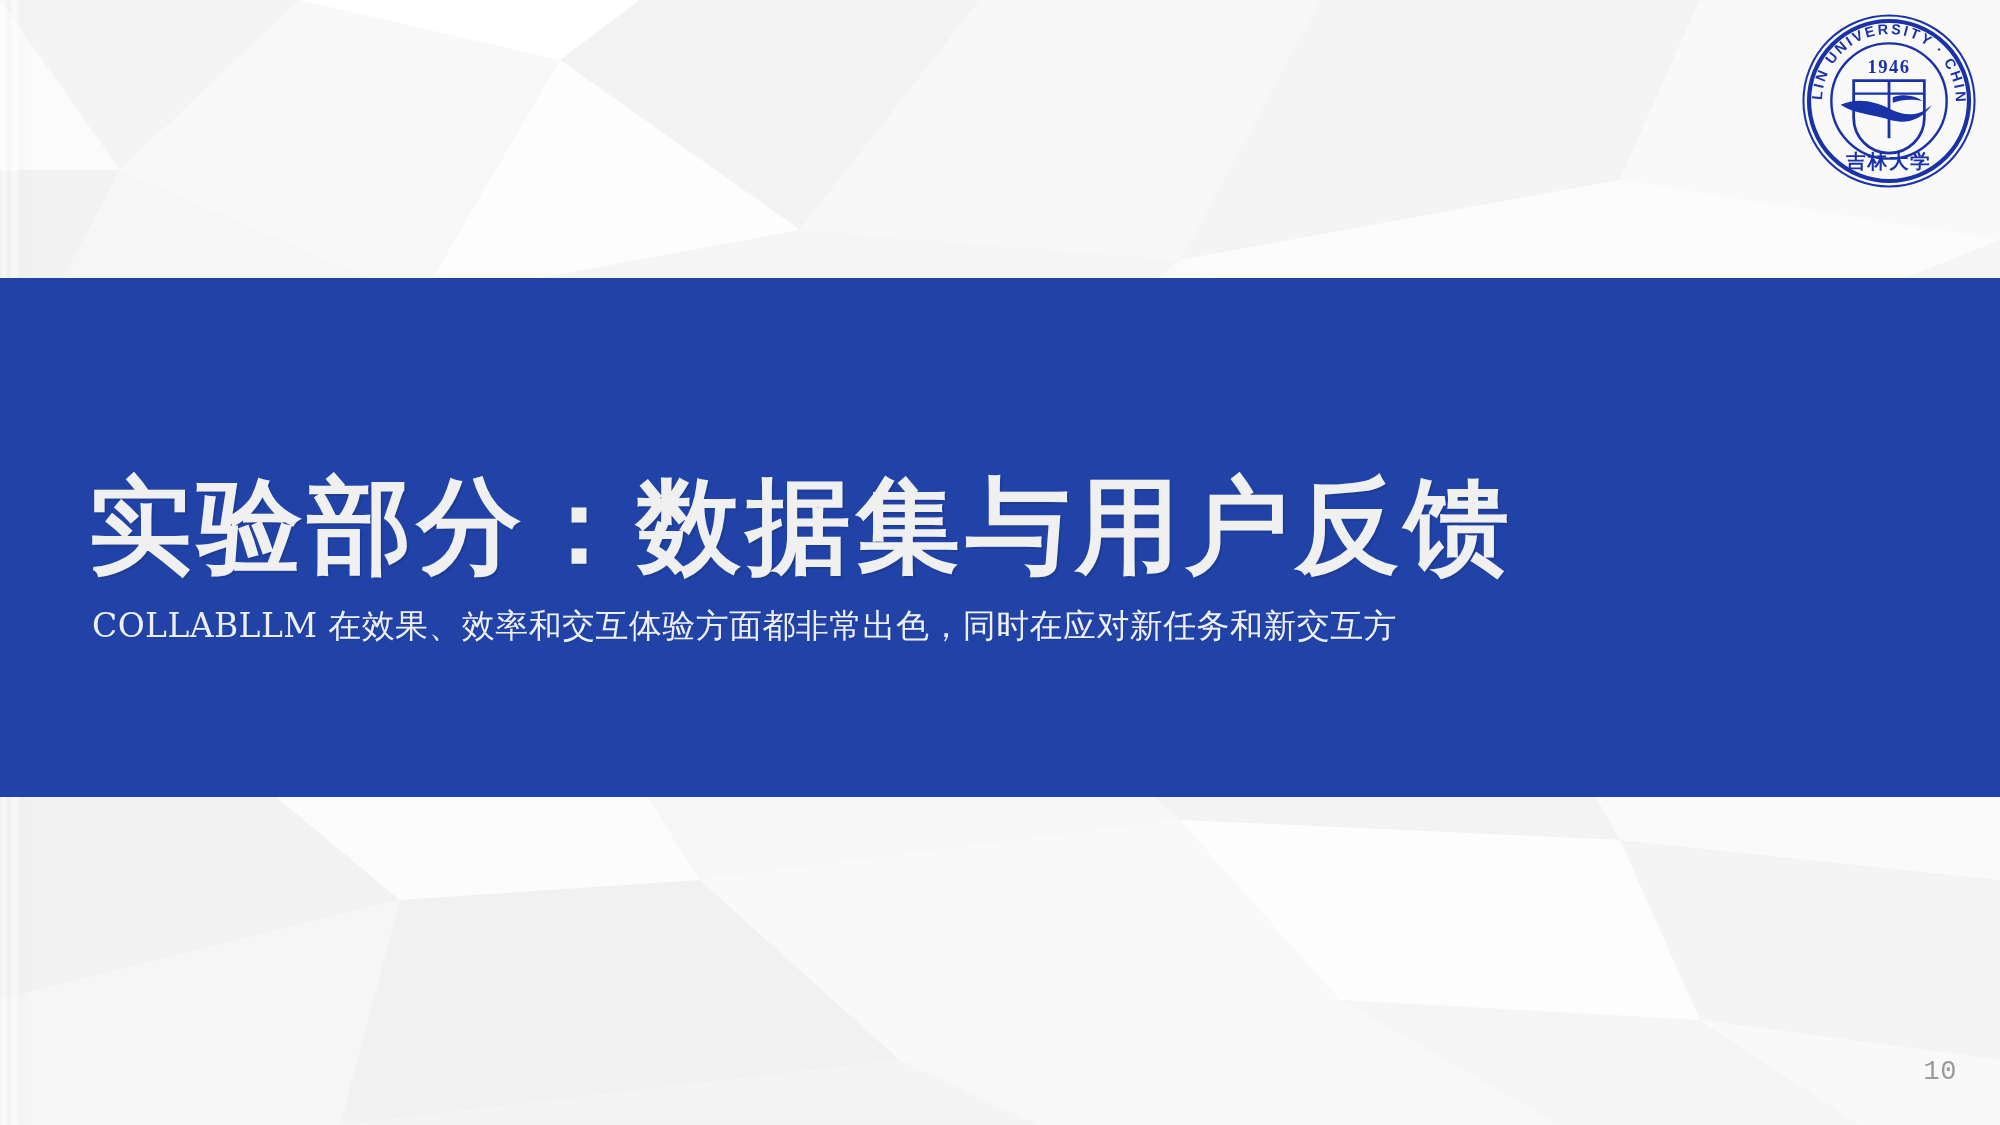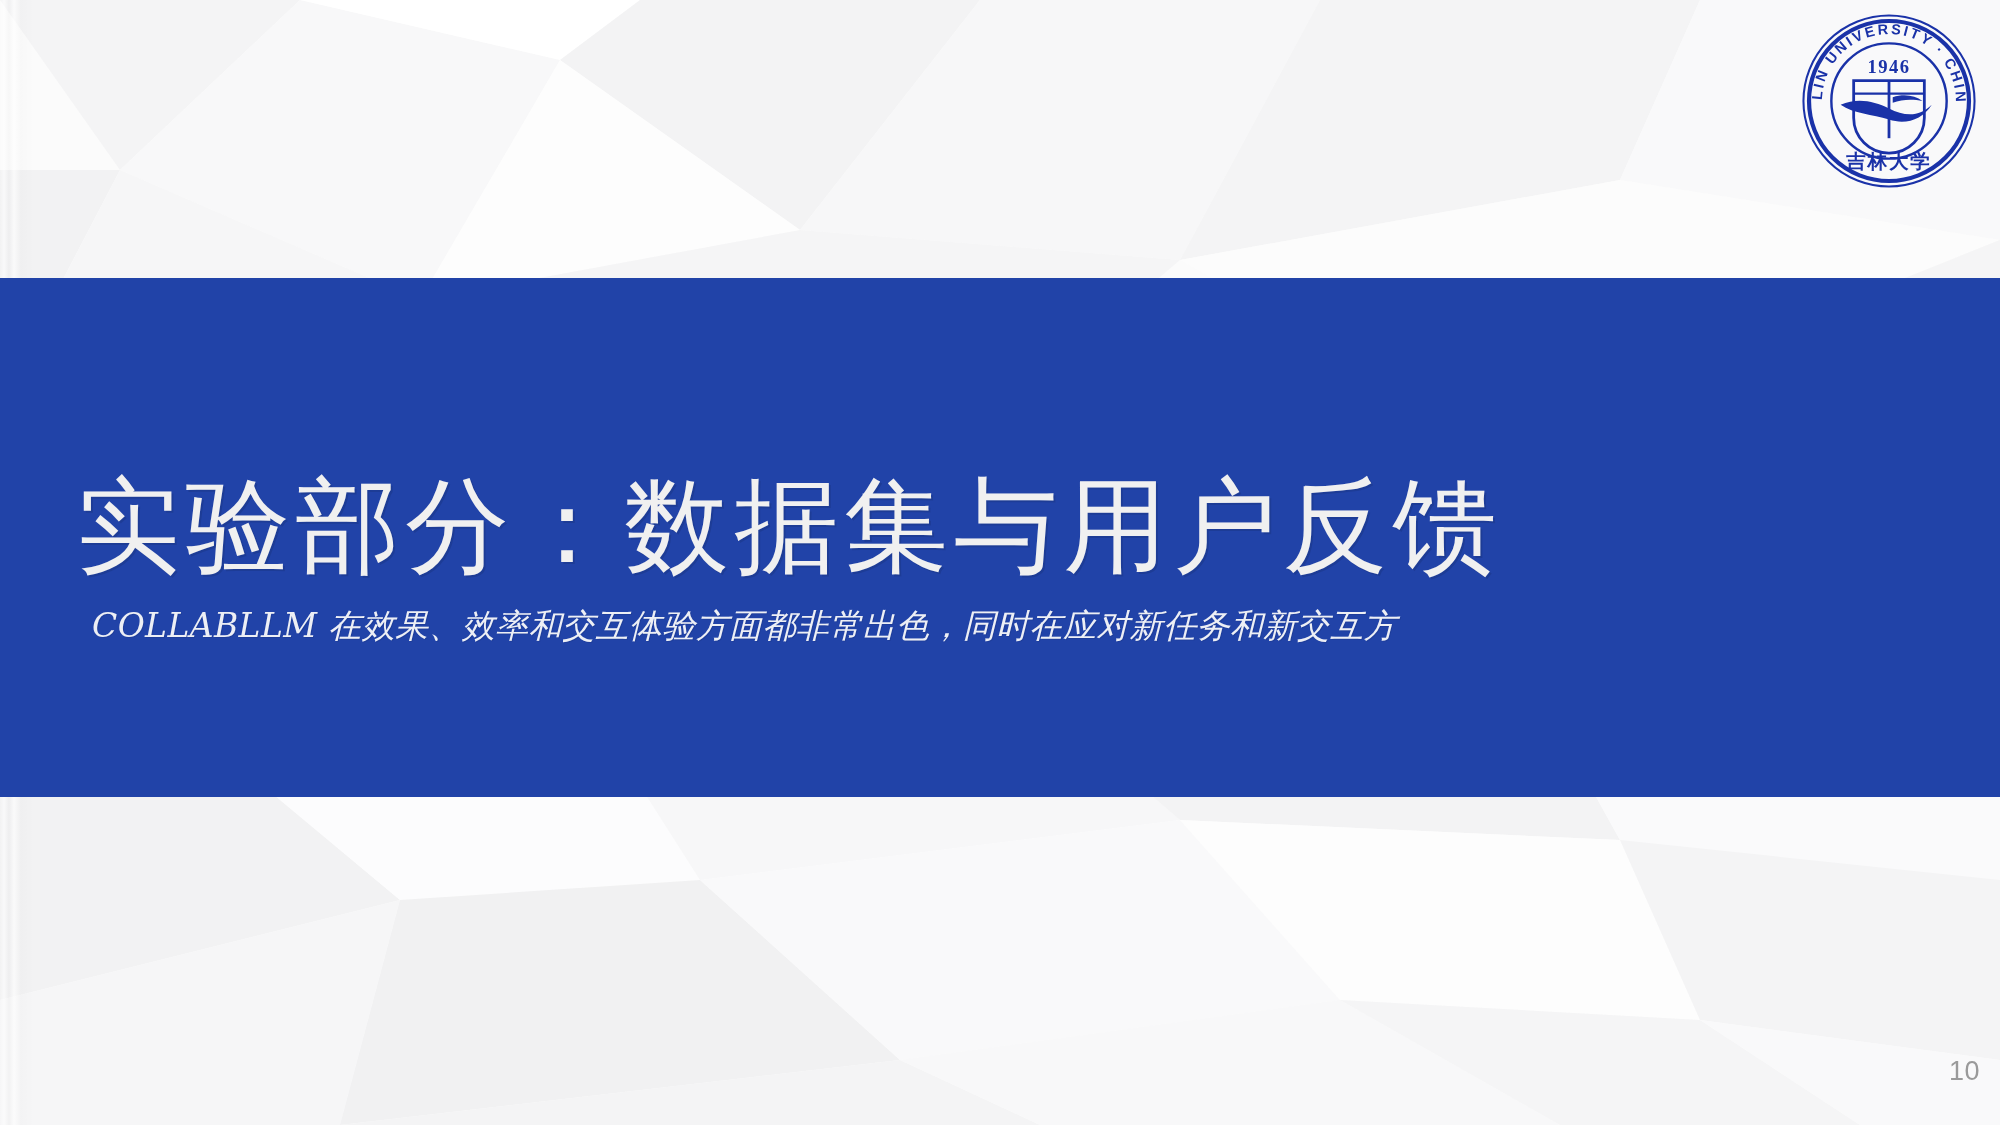--- a/index.html
+++ b/index.html
@@ -51,65 +51,64 @@
     position: absolute;
     left: 0;
     top: 278px;
     width: 2000px;
     height: 519px;
     background: #2143A8;
   }
 
   .slide-title {
     position: absolute;
-    left: 76px;
+    left: 88px;
     top: 398px;
     width: 1830px;
     color: #F0F0F0;
     font-family: "DejaVu Serif", "Liberation Serif", serif;
     font-size: 104px;
     line-height: 1.12;
-    font-weight: 400;
+    font-weight: 700;
     letter-spacing: 0.055em;
     white-space: nowrap;
     text-shadow: 2px 2px 0 rgba(0,0,0,0.10);
   }
 
   .slide-subtitle {
     position: absolute;
     left: 92px;
     top: 601px;
     width: 1700px;
     color: #EDEFF5;
     font-family: "DejaVu Serif", "Liberation Serif", serif;
     font-size: 33px;
     line-height: 49px;
     letter-spacing: 0.012em;
     text-shadow: 1px 1px 0 rgba(0,0,0,0.08);
-    font-style: italic;
   }
   .subtitle-line { display: block; white-space: nowrap; }
 
   
   .logo {
     position: absolute;
     right: 18px;
     top: 8px;
     width: 186px;
     height: 186px;
   }
   .logo svg { display: block; width: 100%; height: 100%; }
 
   
   .page-number {
     position: absolute;
-    right: 20px;
+    right: 43px;
     bottom: 38px;
     color: #9a9a9a;
-    font-family: Liberation Sans, sans-serif;
+    font-family: Liberation Mono, monospace;
     font-size: 27px;
     letter-spacing: 0.02em;
   }
 </style>
 </head>
 <body>
 
 <div class="slide">
 
   <svg class="bg-poly" viewBox="0 0 2000 1125" preserveAspectRatio="none" aria-hidden="true">

